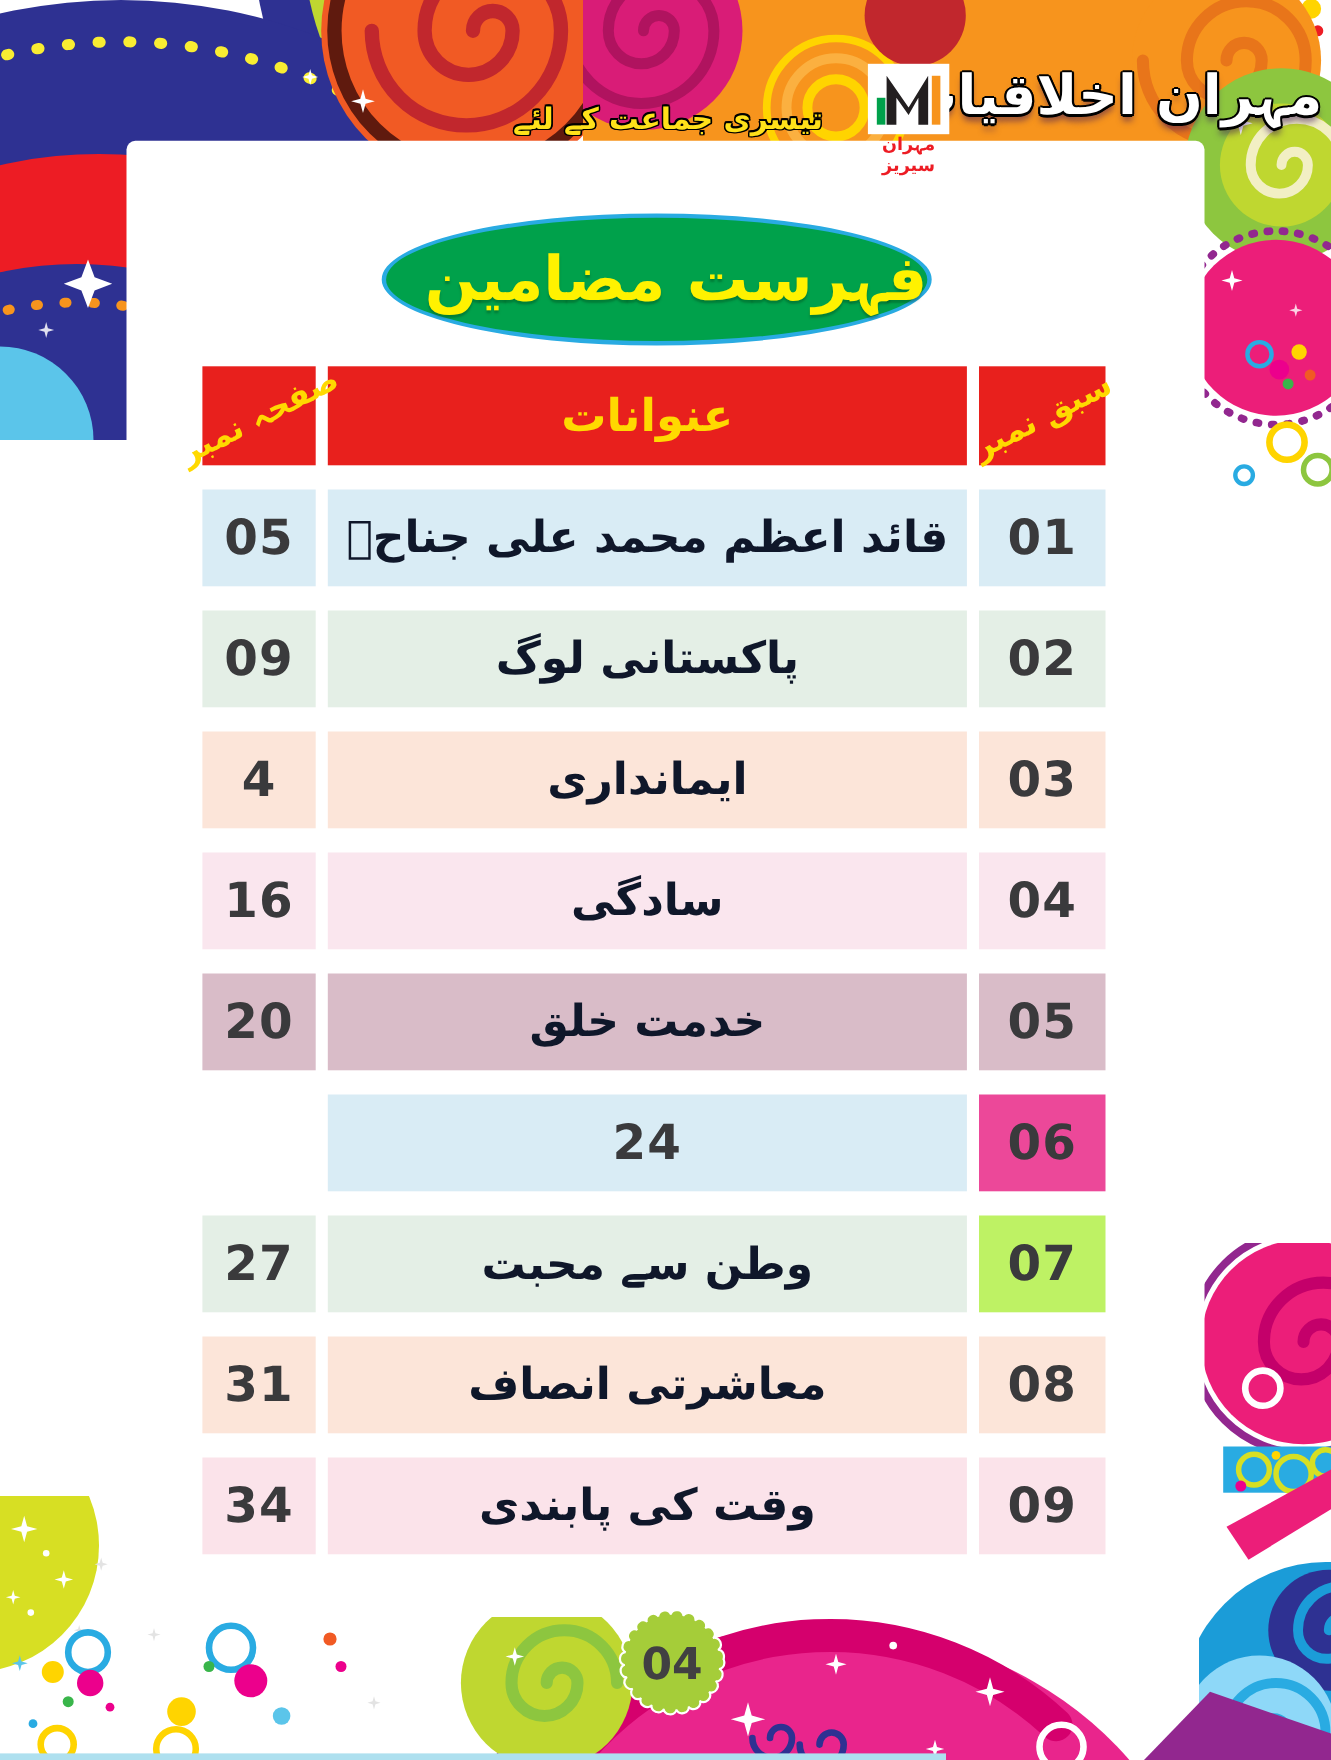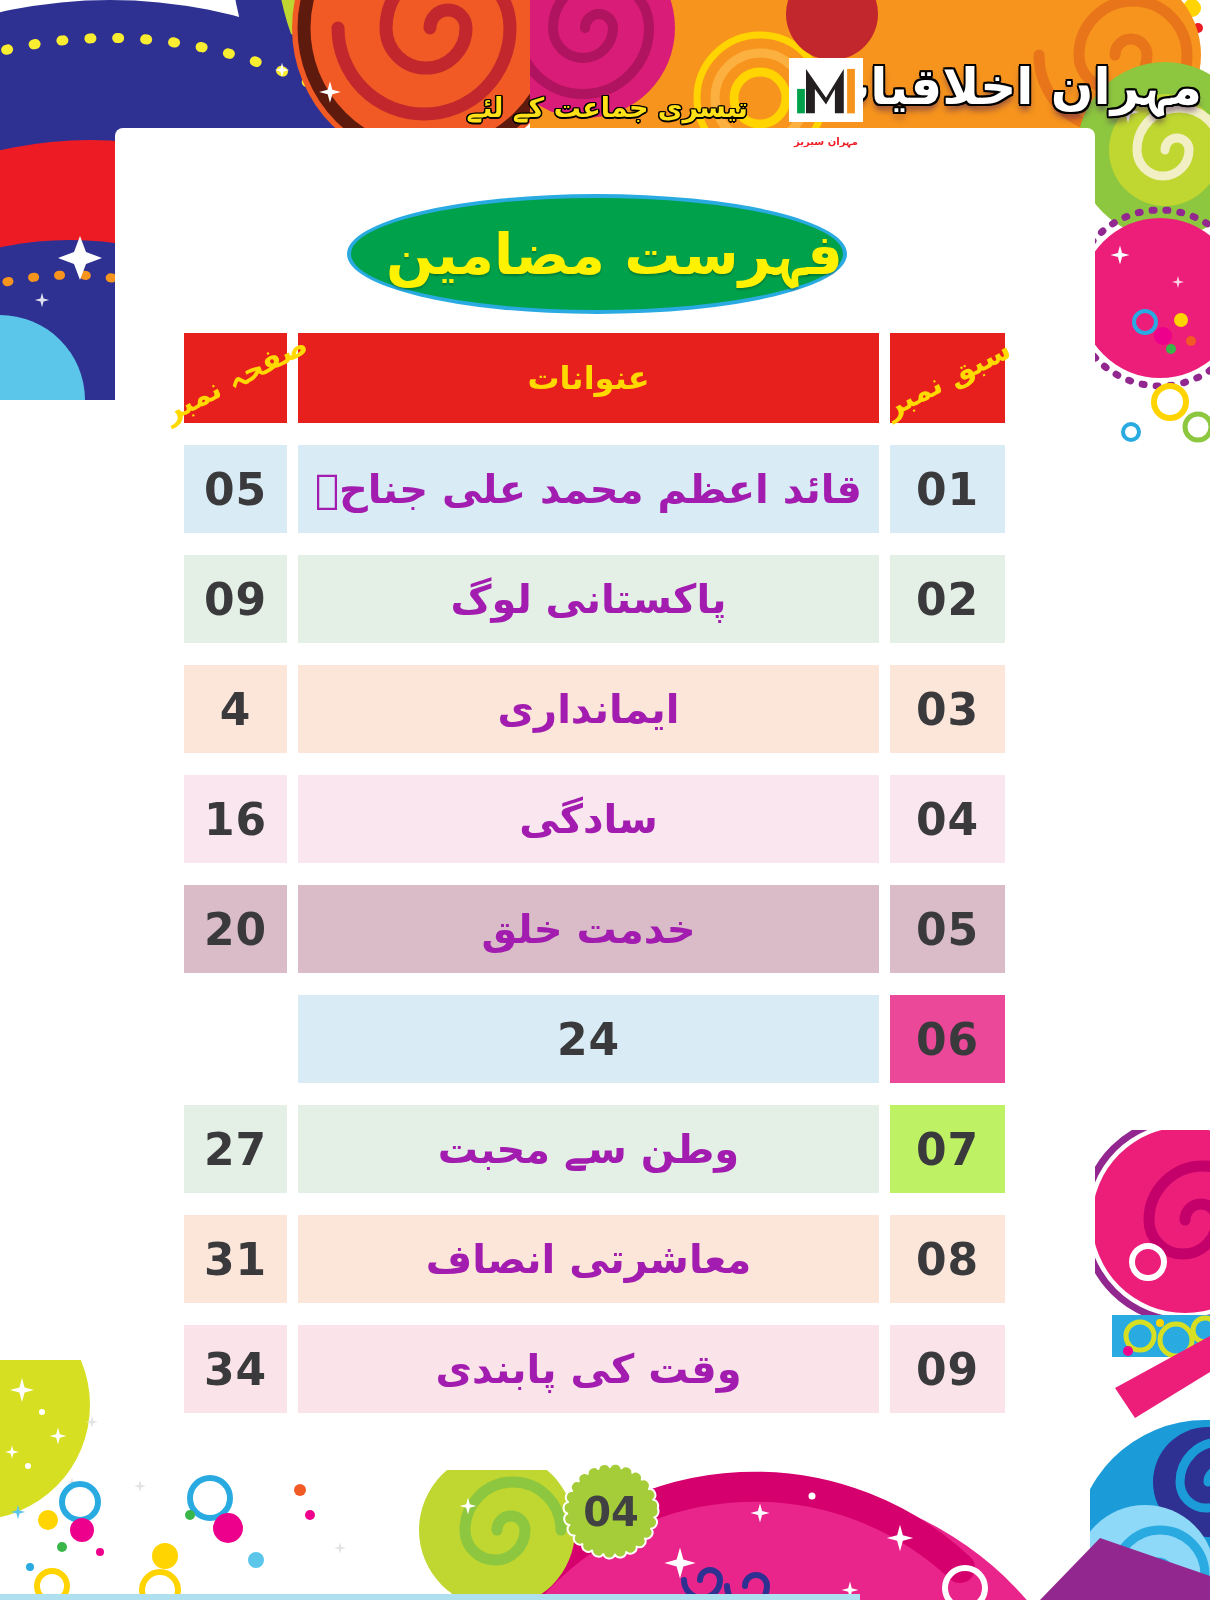--- a/index.html
+++ b/index.html
@@ -33,43 +33,43 @@
     position:absolute; right:462px; top:92px; direction:rtl;
     font-size:27px; font-weight:bold; color:#ffe11a;
     text-shadow:-1.5px 0 0 #000, 1.5px 0 0 #000, 0 -1.5px 0 #000, 0 1.5px 0 #000,
       -1.2px -1.2px 0 #000, 1.2px 1.2px 0 #000, -1.2px 1.2px 0 #000, 1.2px -1.2px 0 #000;
   }
   .logo-box {
     position:absolute; right:338px; top:60px; width:92px; text-align:center;
   }
   .logo-m { width:70px; height:60px; background:#ffffff; margin:0 auto; display:block;
             box-shadow:0 0 0 2px #fff; }
-  .logo-caption { font-size:10px; font-weight:bold; color:#ed1c24; direction:rtl; margin-top:16px; }
+  .logo-caption { font-size:16px; font-weight:bold; color:#ed1c24; direction:rtl; margin-top:1px; }
 
   
   .oval {
     position:absolute; left:232px; top:66px; width:500px; height:120px;
     background:#00a14b; border:4px solid #29abe2; border-radius:50%;
     display:flex; align-items:center; justify-content:flex-end;
   }
   .oval-text { direction:rtl; font-size:56px; font-weight:bold; color:#fff200;
                text-shadow:0 2px 2px rgba(0,60,20,.35); }
 
   
   .toc { position:absolute; left:68px; top:205px; width:822px;
          display:flex; flex-direction:column; gap:22px; }
   .trow { display:grid; grid-template-columns:115px 581px 103px; column-gap:11px;
           direction:rtl; height:88px; }
   .trow.thead { height:90px; }
   .cell { display:flex; align-items:center; justify-content:center; }
   .thead .cell { background:#e8201d; color:#ffd900; }
   .hdr-side { transform:rotate(-27deg); font-size:29px; font-weight:bold; direction:rtl; white-space:nowrap; }
-  .hdr-mid  { font-size:32px; font-weight:bold; direction:rtl; }
+  .hdr-mid  { font-size:41px; font-weight:bold; direction:rtl; }
   .cell.num { font-size:44px; font-weight:bold; color:#3a3a3c; letter-spacing:1px; }
-  .cell.title { font-size:40px; font-weight:bold; color:#a21caf; direction:rtl; padding:0 14px; }
+  .cell.title { font-size:40px; font-weight:bold; color:#0f172a; direction:rtl; padding:0 14px; }
 
   
   .page-badge { position:absolute; z-index:4; left:560px; top:1460px; width:102px; height:102px; }
 </style>
 </head>
 <body>
 
 <div class="page">
 
   <svg id="deco-topleft" class="deco" viewBox="0 0 700 400" xmlns="http://www.w3.org/2000/svg">

